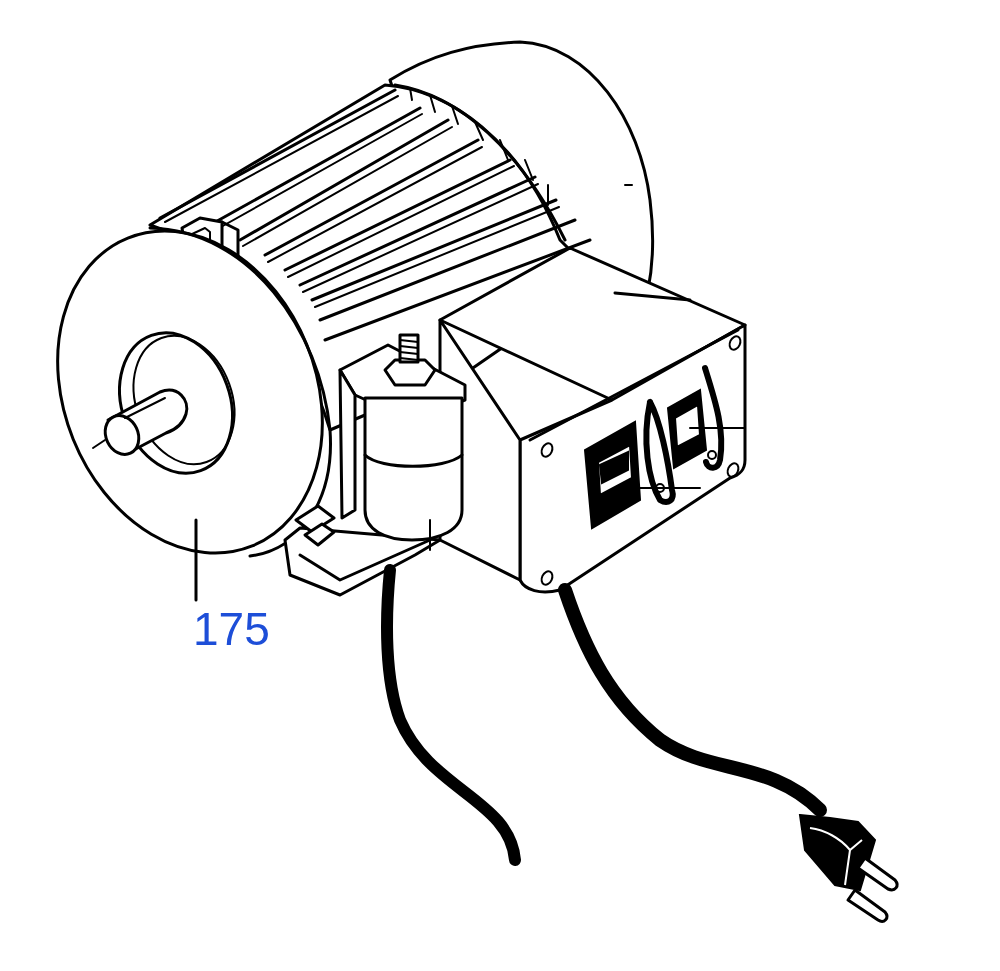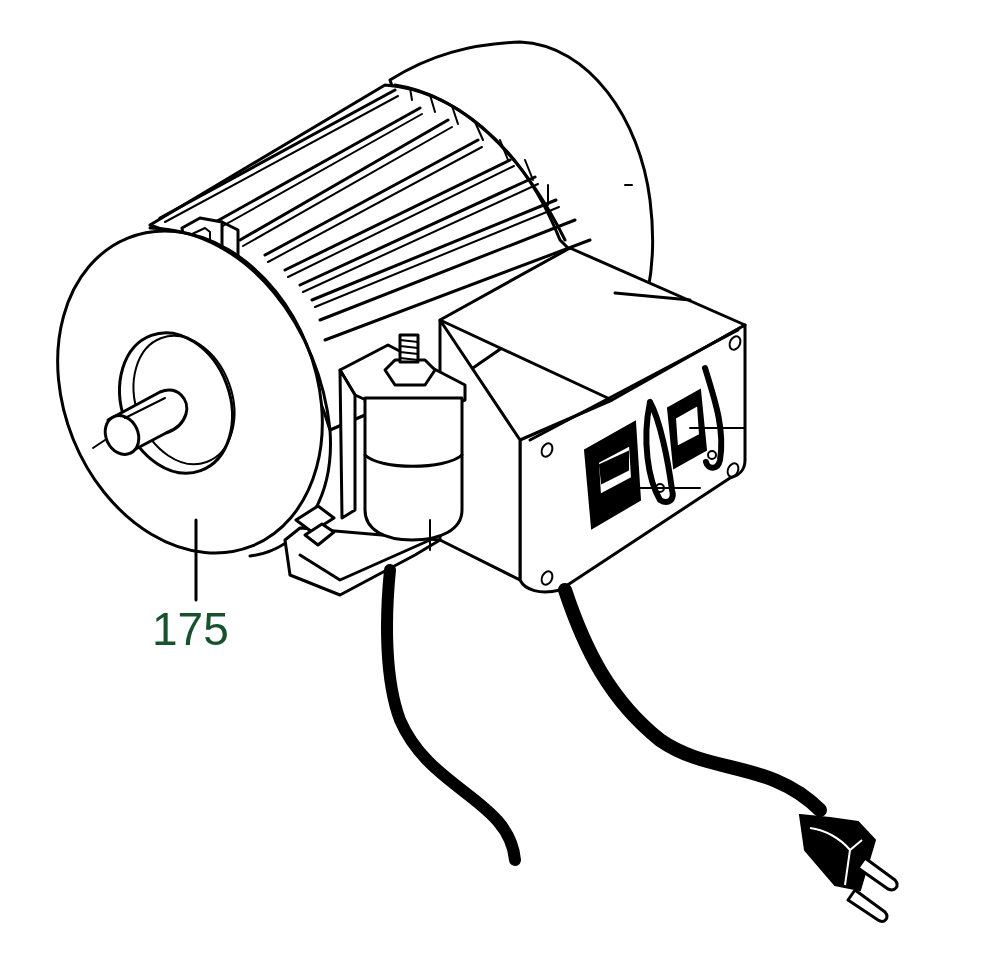--- a/index.html
+++ b/index.html
@@ -3,21 +3,21 @@
   <meta charset="utf-8">
   <style>
     html, body { margin: 0; padding: 0; background: #ffffff; }
     .canvas { position: relative; width: 1000px; height: 971px; background: #ffffff; overflow: hidden; }
     svg { position: absolute; left: 0; top: 0; }
     .ln { fill: none; stroke: #000; stroke-width: 3; stroke-linejoin: round; stroke-linecap: round; }
     .thin { fill: none; stroke: #000; stroke-width: 2; stroke-linejoin: round; stroke-linecap: round; }
     .fillw { fill: #fff; stroke: #000; stroke-width: 3; stroke-linejoin: round; }
     .fillb { fill: #000; stroke: #000; stroke-width: 2; }
     .cable { fill: none; stroke: #000; stroke-width: 12; stroke-linecap: round; stroke-linejoin: round; }
-    .label { position: absolute; font-family: "Liberation Sans", sans-serif; font-size: 46px; color: #14532d; line-height: 1; }
+    .label { position: absolute; font-family: "Liberation Sans", sans-serif; font-size: 46px; color: #1d4ed8; line-height: 1; margin-left: 41px; }
   </style>
 </head>
 <body>
 
 <div class="canvas">
   <svg width="1000" height="971" viewBox="0 0 1000 971">
 
     <g>
       <path class="fillw" d="M390 80 C430 55 470 44 520 42 C590 45 640 120 650 200 C655 240 652 270 648 290 L560 250 L400 110 Z"></path>
       <path class="thin" d="M625 185 L632 185"></path>

